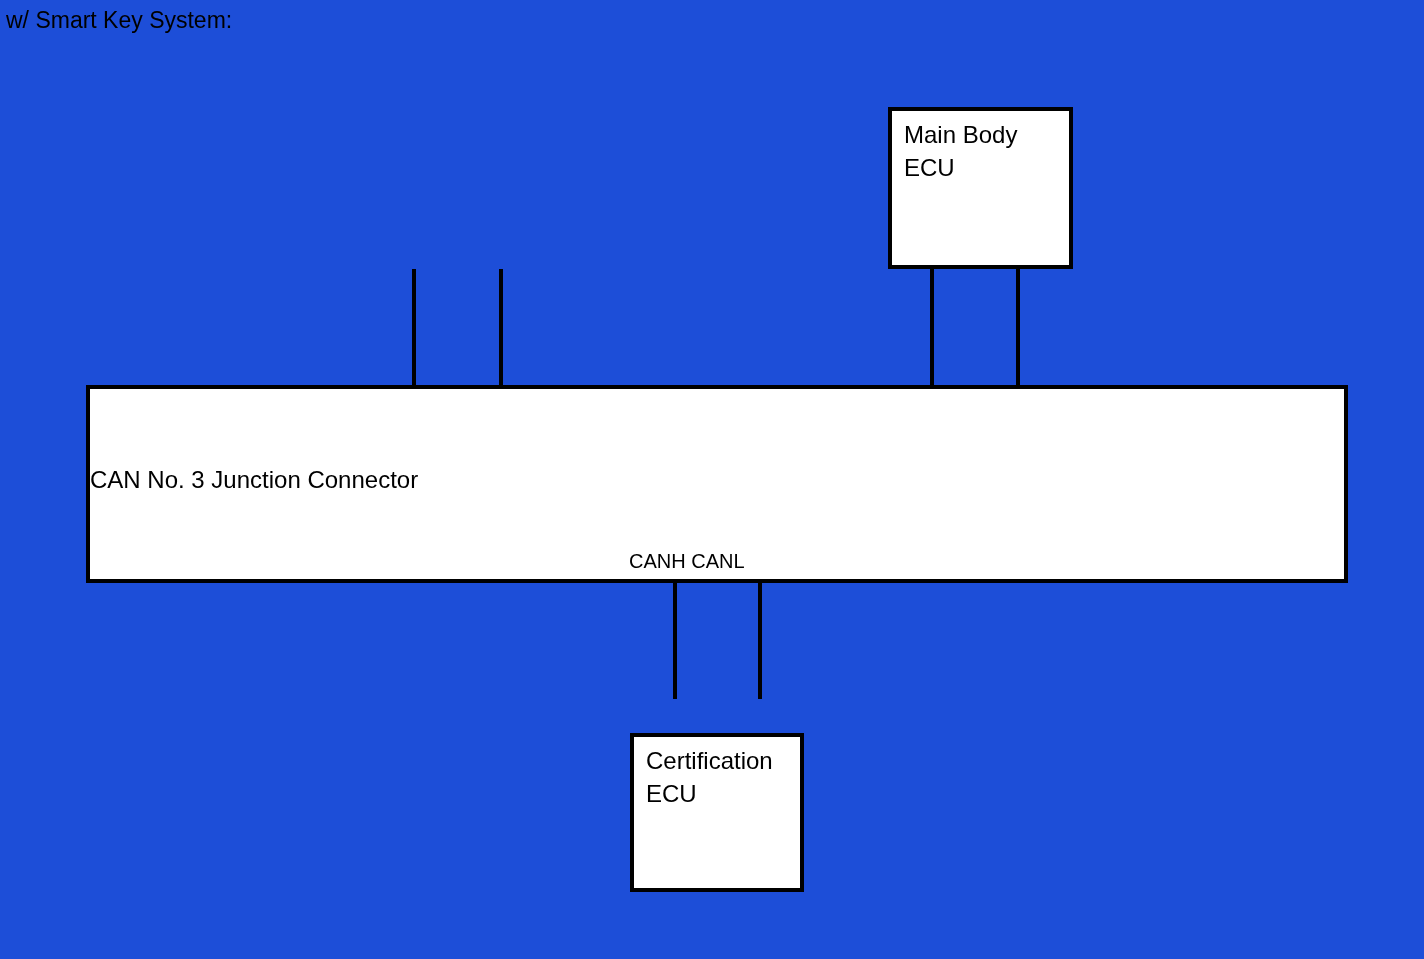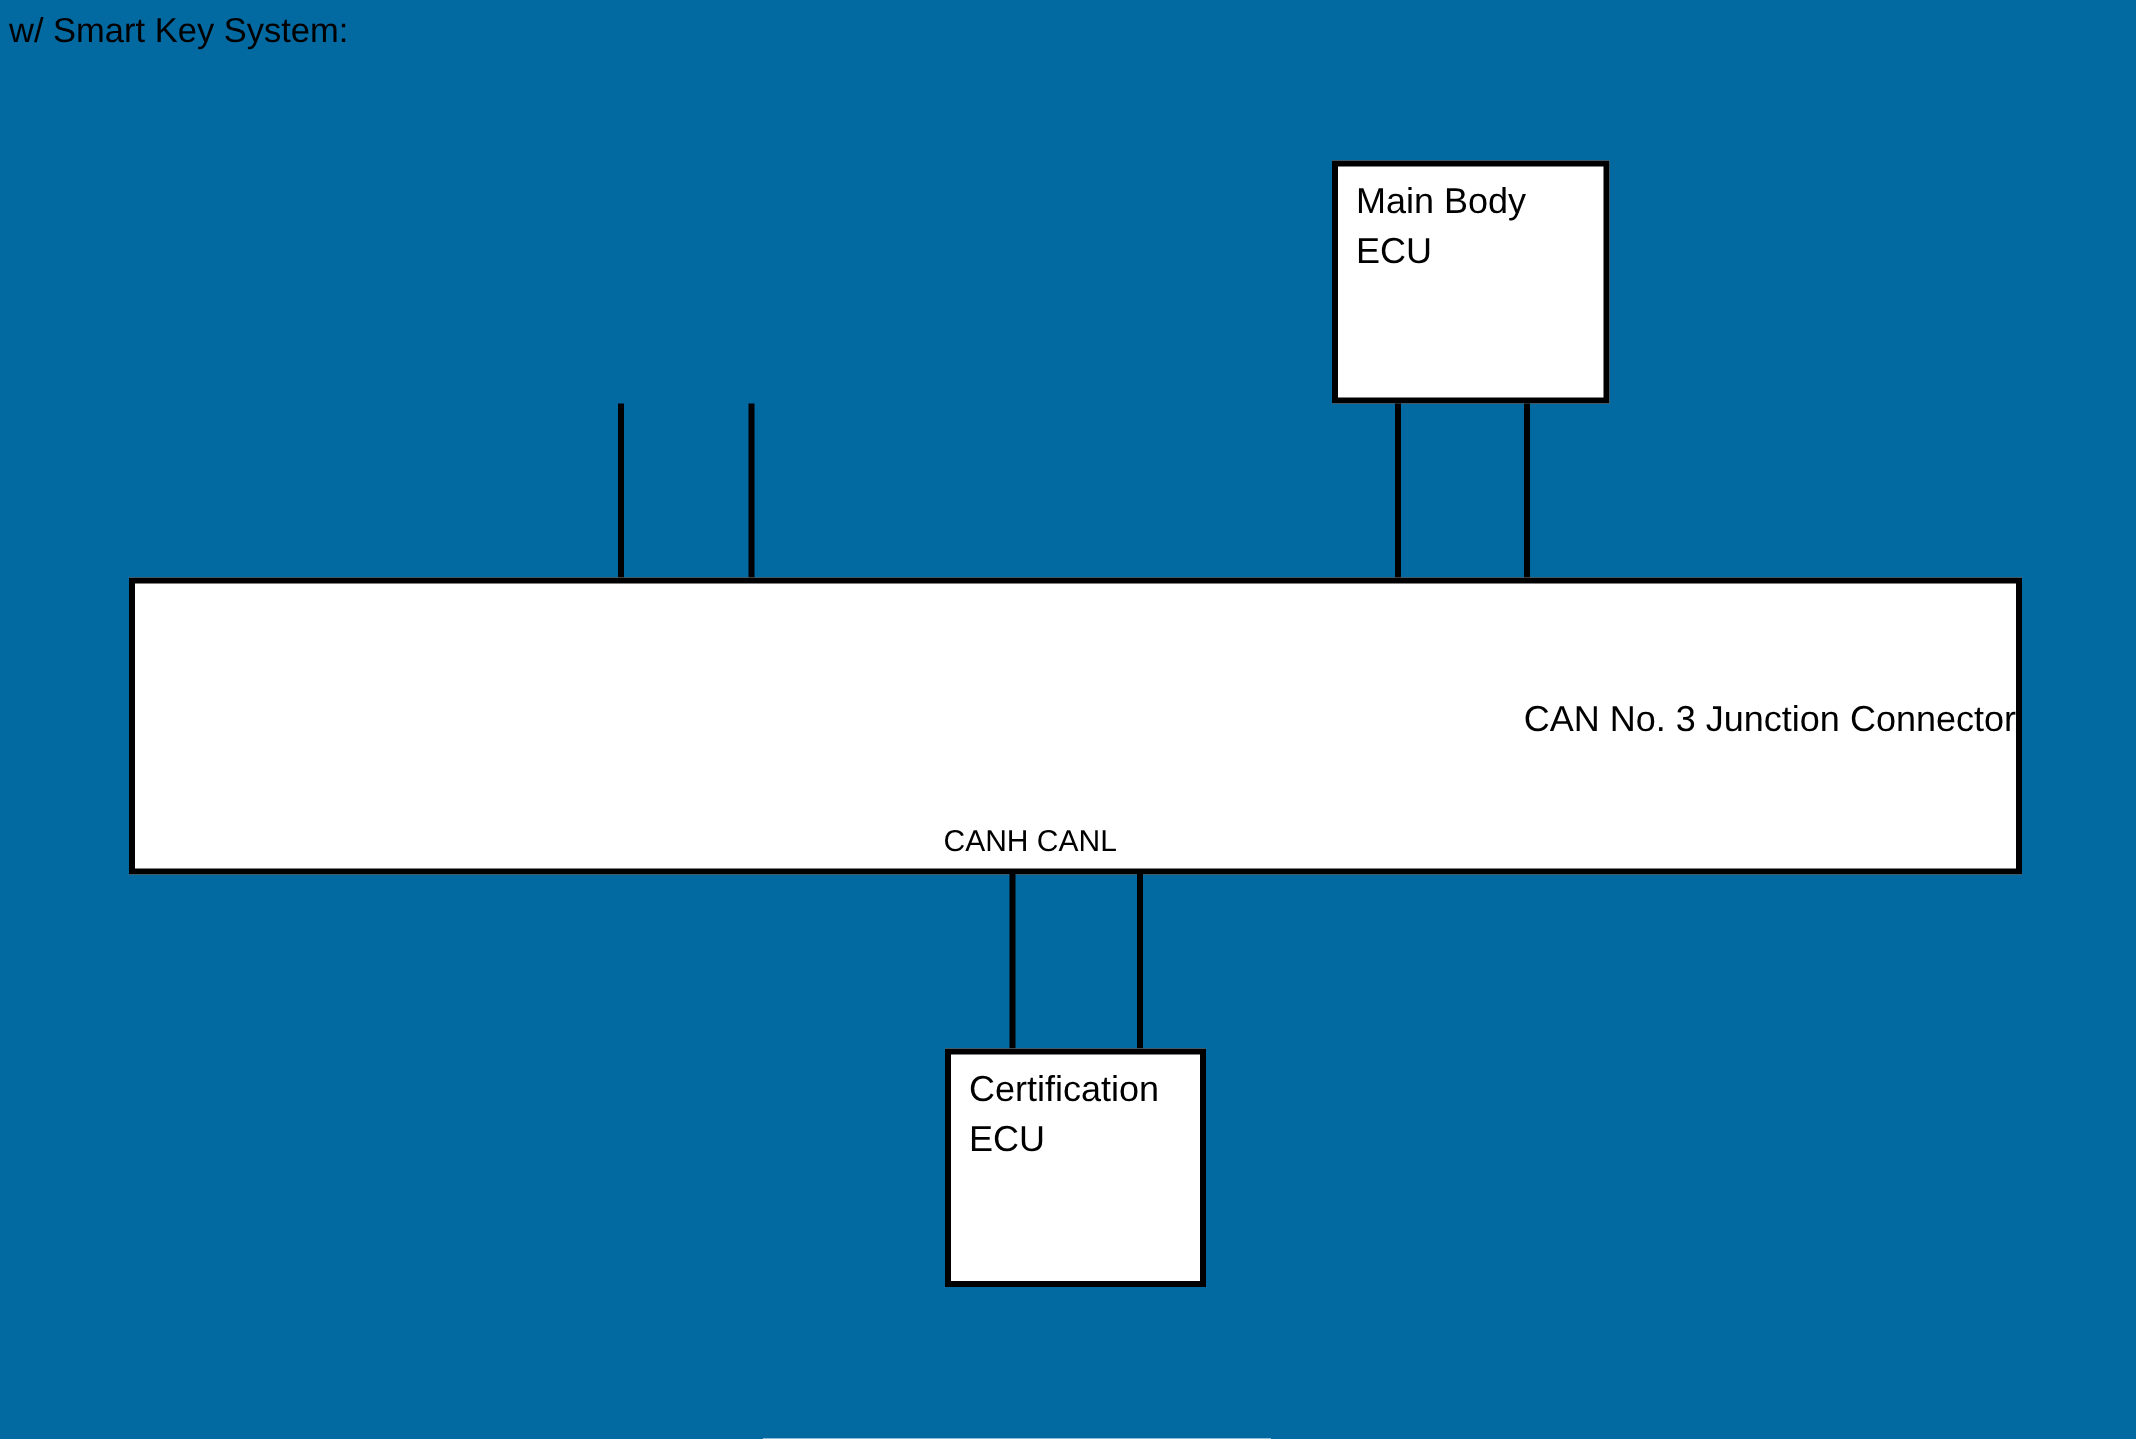--- a/index.html
+++ b/index.html
@@ -9,21 +9,21 @@
     background: #ffffff;
   }
   body {
     font-family: "Liberation Sans", sans-serif;
     color: #000000;
   }
   #diagram-root {
     position: relative;
     width: 1424px;
     height: 959px;
-    background: #0369a1;
+    background: #1d4ed8;
     overflow: hidden;
   }
   .heading {
     position: absolute;
     left: 6px;
     top: 6px;
     font-size: 23px;
     line-height: 28px;
     color: #000000;
     white-space: nowrap;
@@ -45,21 +45,21 @@
   }
   .bus-box {
     position: absolute;
     box-sizing: border-box;
     border: 4px solid #000000;
     background: #ffffff;
   }
   .bus-title {
     position: absolute;
     width: 100%;
-    text-align: right;
+    text-align: left;
     font-size: 24px;
     line-height: 30px;
     color: #000000;
   }
   .wire {
     position: absolute;
     width: 4px;
     background: #000000;
   }
   .pin-label {
@@ -89,18 +89,18 @@
   <div class="wire" style="left:1016px; top:269px; height:118px;"></div>
   <div class="pin-label" style="left:888px; top:391px;">CANH  CANL</div>
 
   <div class="bus-box" style="left:86px; top:385px; width:1262px; height:198px;">
     <div class="bus-title" style="top:76px;">CAN No. 3 Junction Connector</div>
   </div>
   <div class="pin-label" style="left:629px; top:546px;">CANH  CANL</div>
 
   <div class="wire" style="left:673px; top:581px; height:118px;"></div>
   <div class="wire" style="left:758px; top:581px; height:118px;"></div>
-  <div class="node-box" style="left:630px; top:699px; width:174px; height:159px;">
+  <div class="node-box" style="left:630px; top:733px; width:174px; height:159px;">
     <div class="node-label">Certification
 ECU</div>
   </div>
 
 </div>
 
 </body></html>

